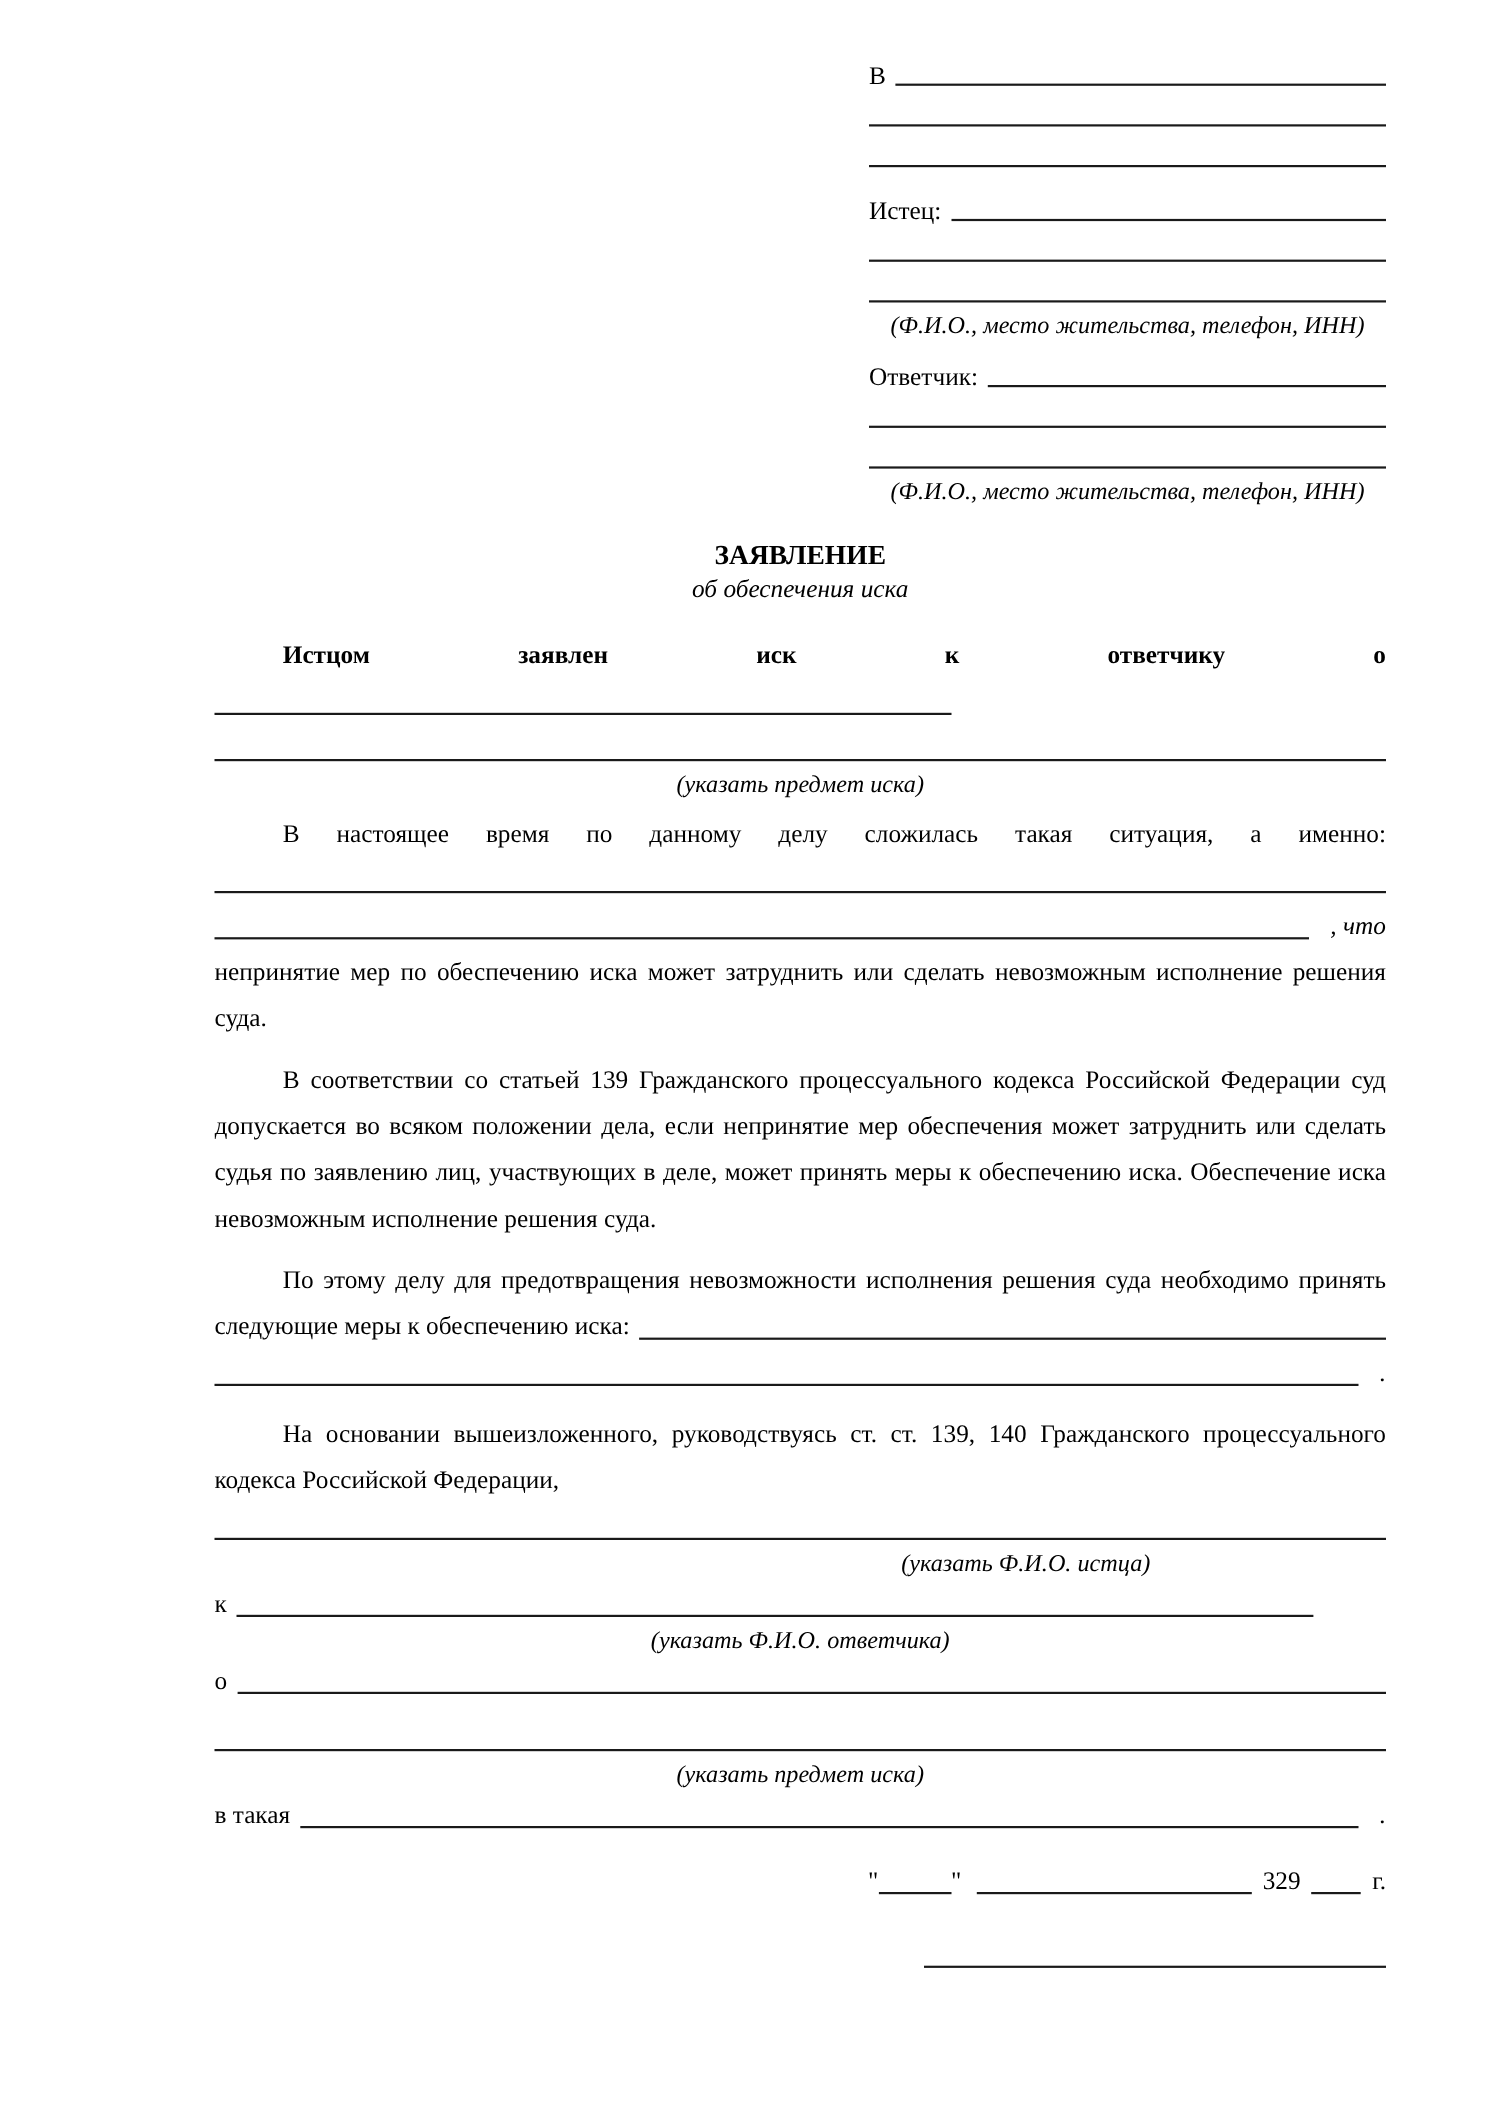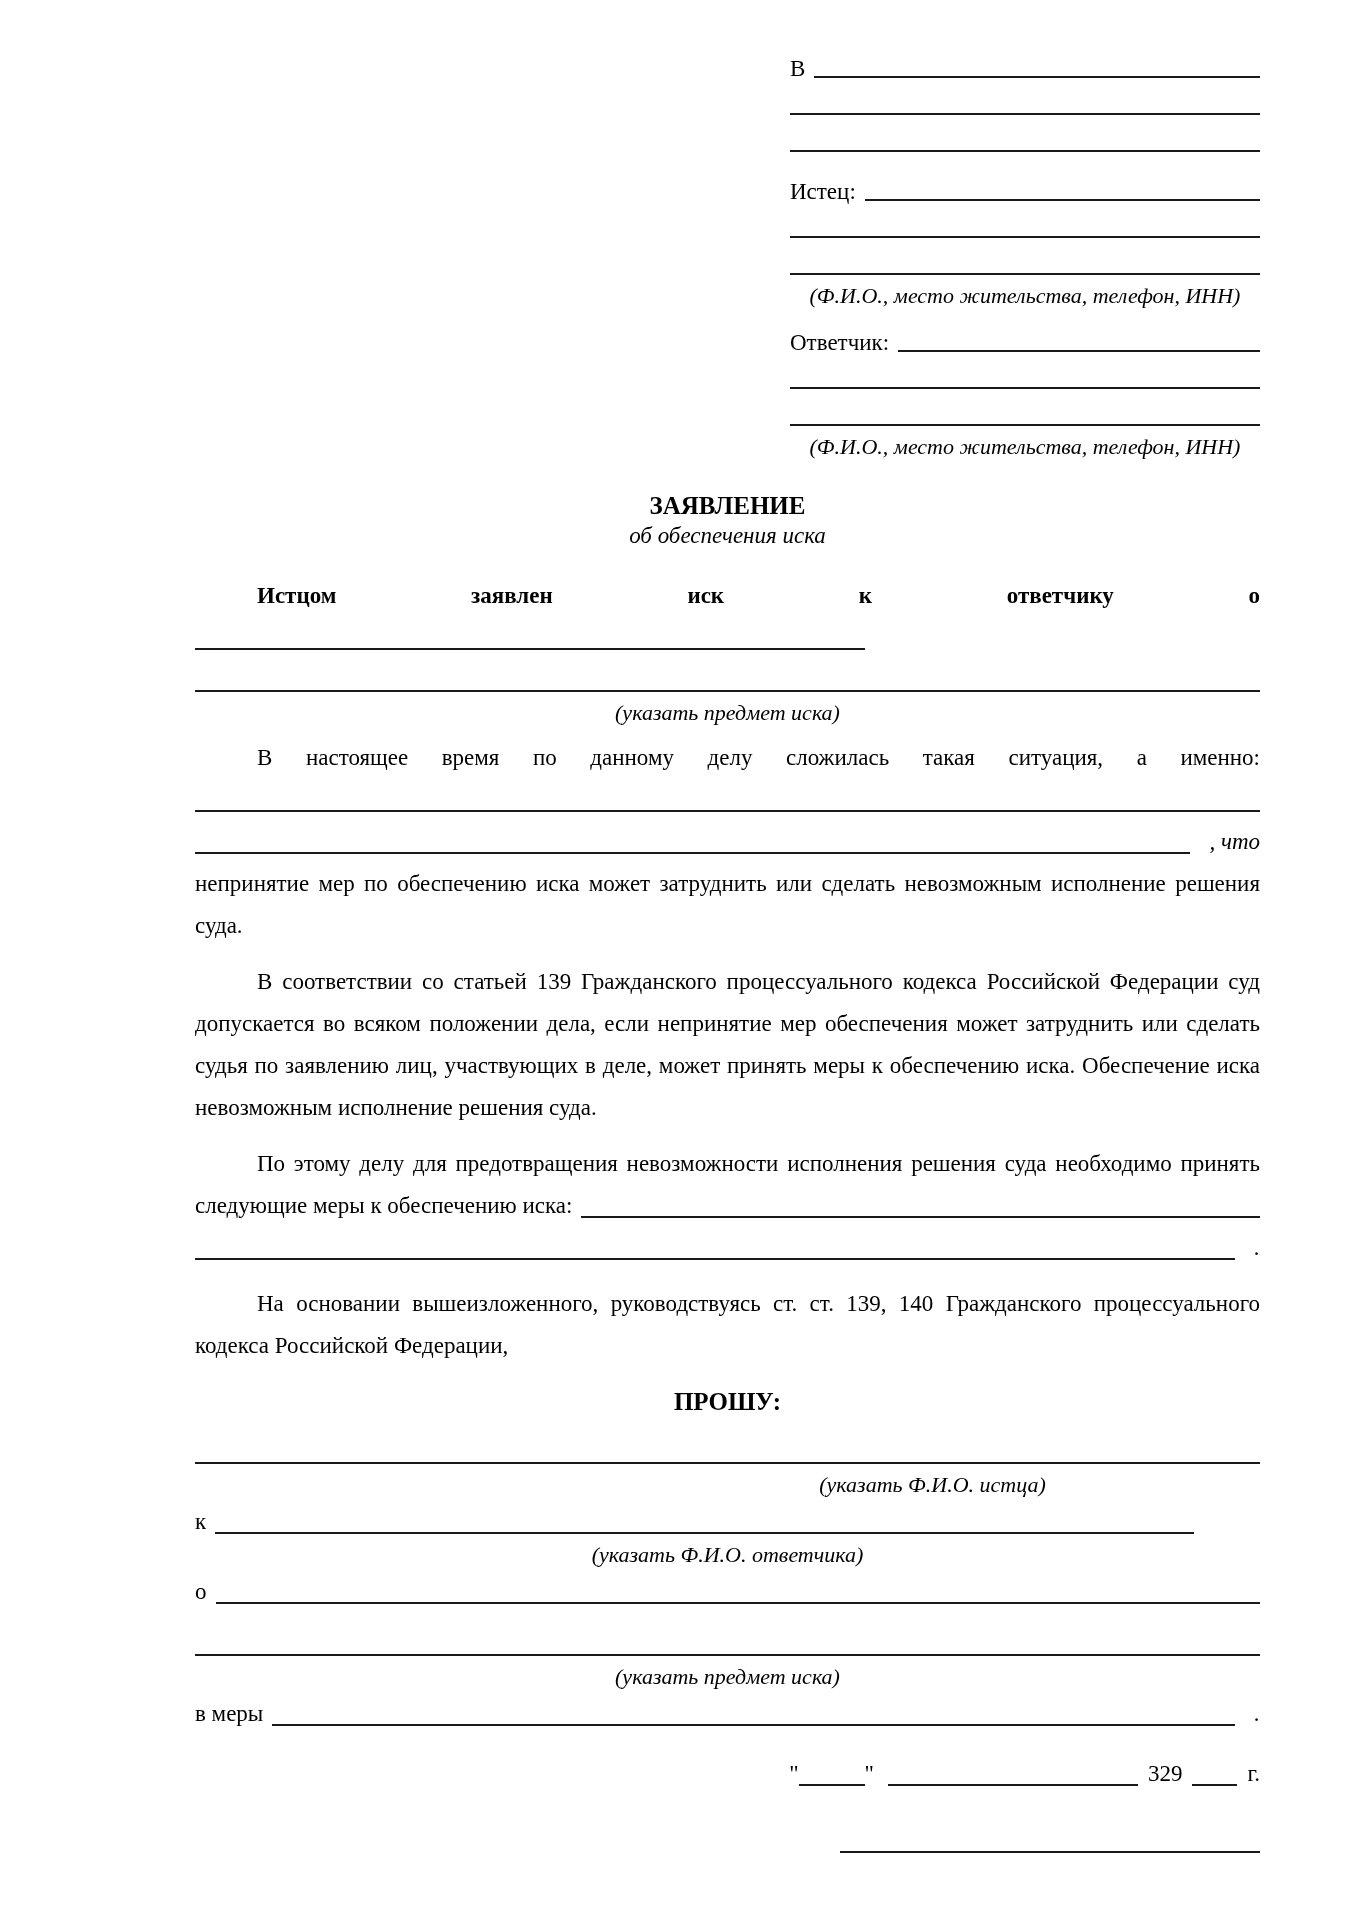--- a/index.html
+++ b/index.html
@@ -126,42 +126,41 @@
       <span class="fill"></span>
     </div>
     <div class="frow">
       <span class="fill"></span>
       <span class="suffix">.</span>
     </div>
 
     <div class="jline ind mt14">На основании вышеизложенного, руководствуясь ст. ст. 139, 140 Гражданского процессуального</div>
     <div class="row">кодекса Российской Федерации,</div>
 
-    <div class="request-heading">ПРОШУ:</div>
 
     <div class="frow">
       <span class="fill"></span>
     </div>
     <div class="caption cap-plaintiff">(указать Ф.И.О. истца)</div>
 
     <div class="frow short">
       <span class="flabel">к</span>
       <span class="fill"></span>
     </div>
     <div class="caption">(указать Ф.И.О. ответчика)</div>
 
     <div class="frow">
       <span class="flabel">о</span>
       <span class="fill"></span>
     </div>
     <div class="blank u mt10"></div>
     <div class="caption">(указать предмет иска)</div>
 
     <div class="frow">
-      <span class="flabel">в меры</span>
+      <span class="flabel">в такая</span>
       <span class="fill"></span>
       <span class="suffix">.</span>
     </div>
 
     <div class="date-row">
       <span>"</span>
       <span class="dfill w66"></span>
       <span>"</span>
       <span class="dfill w250"></span>
       <span class="dyear">329</span>

